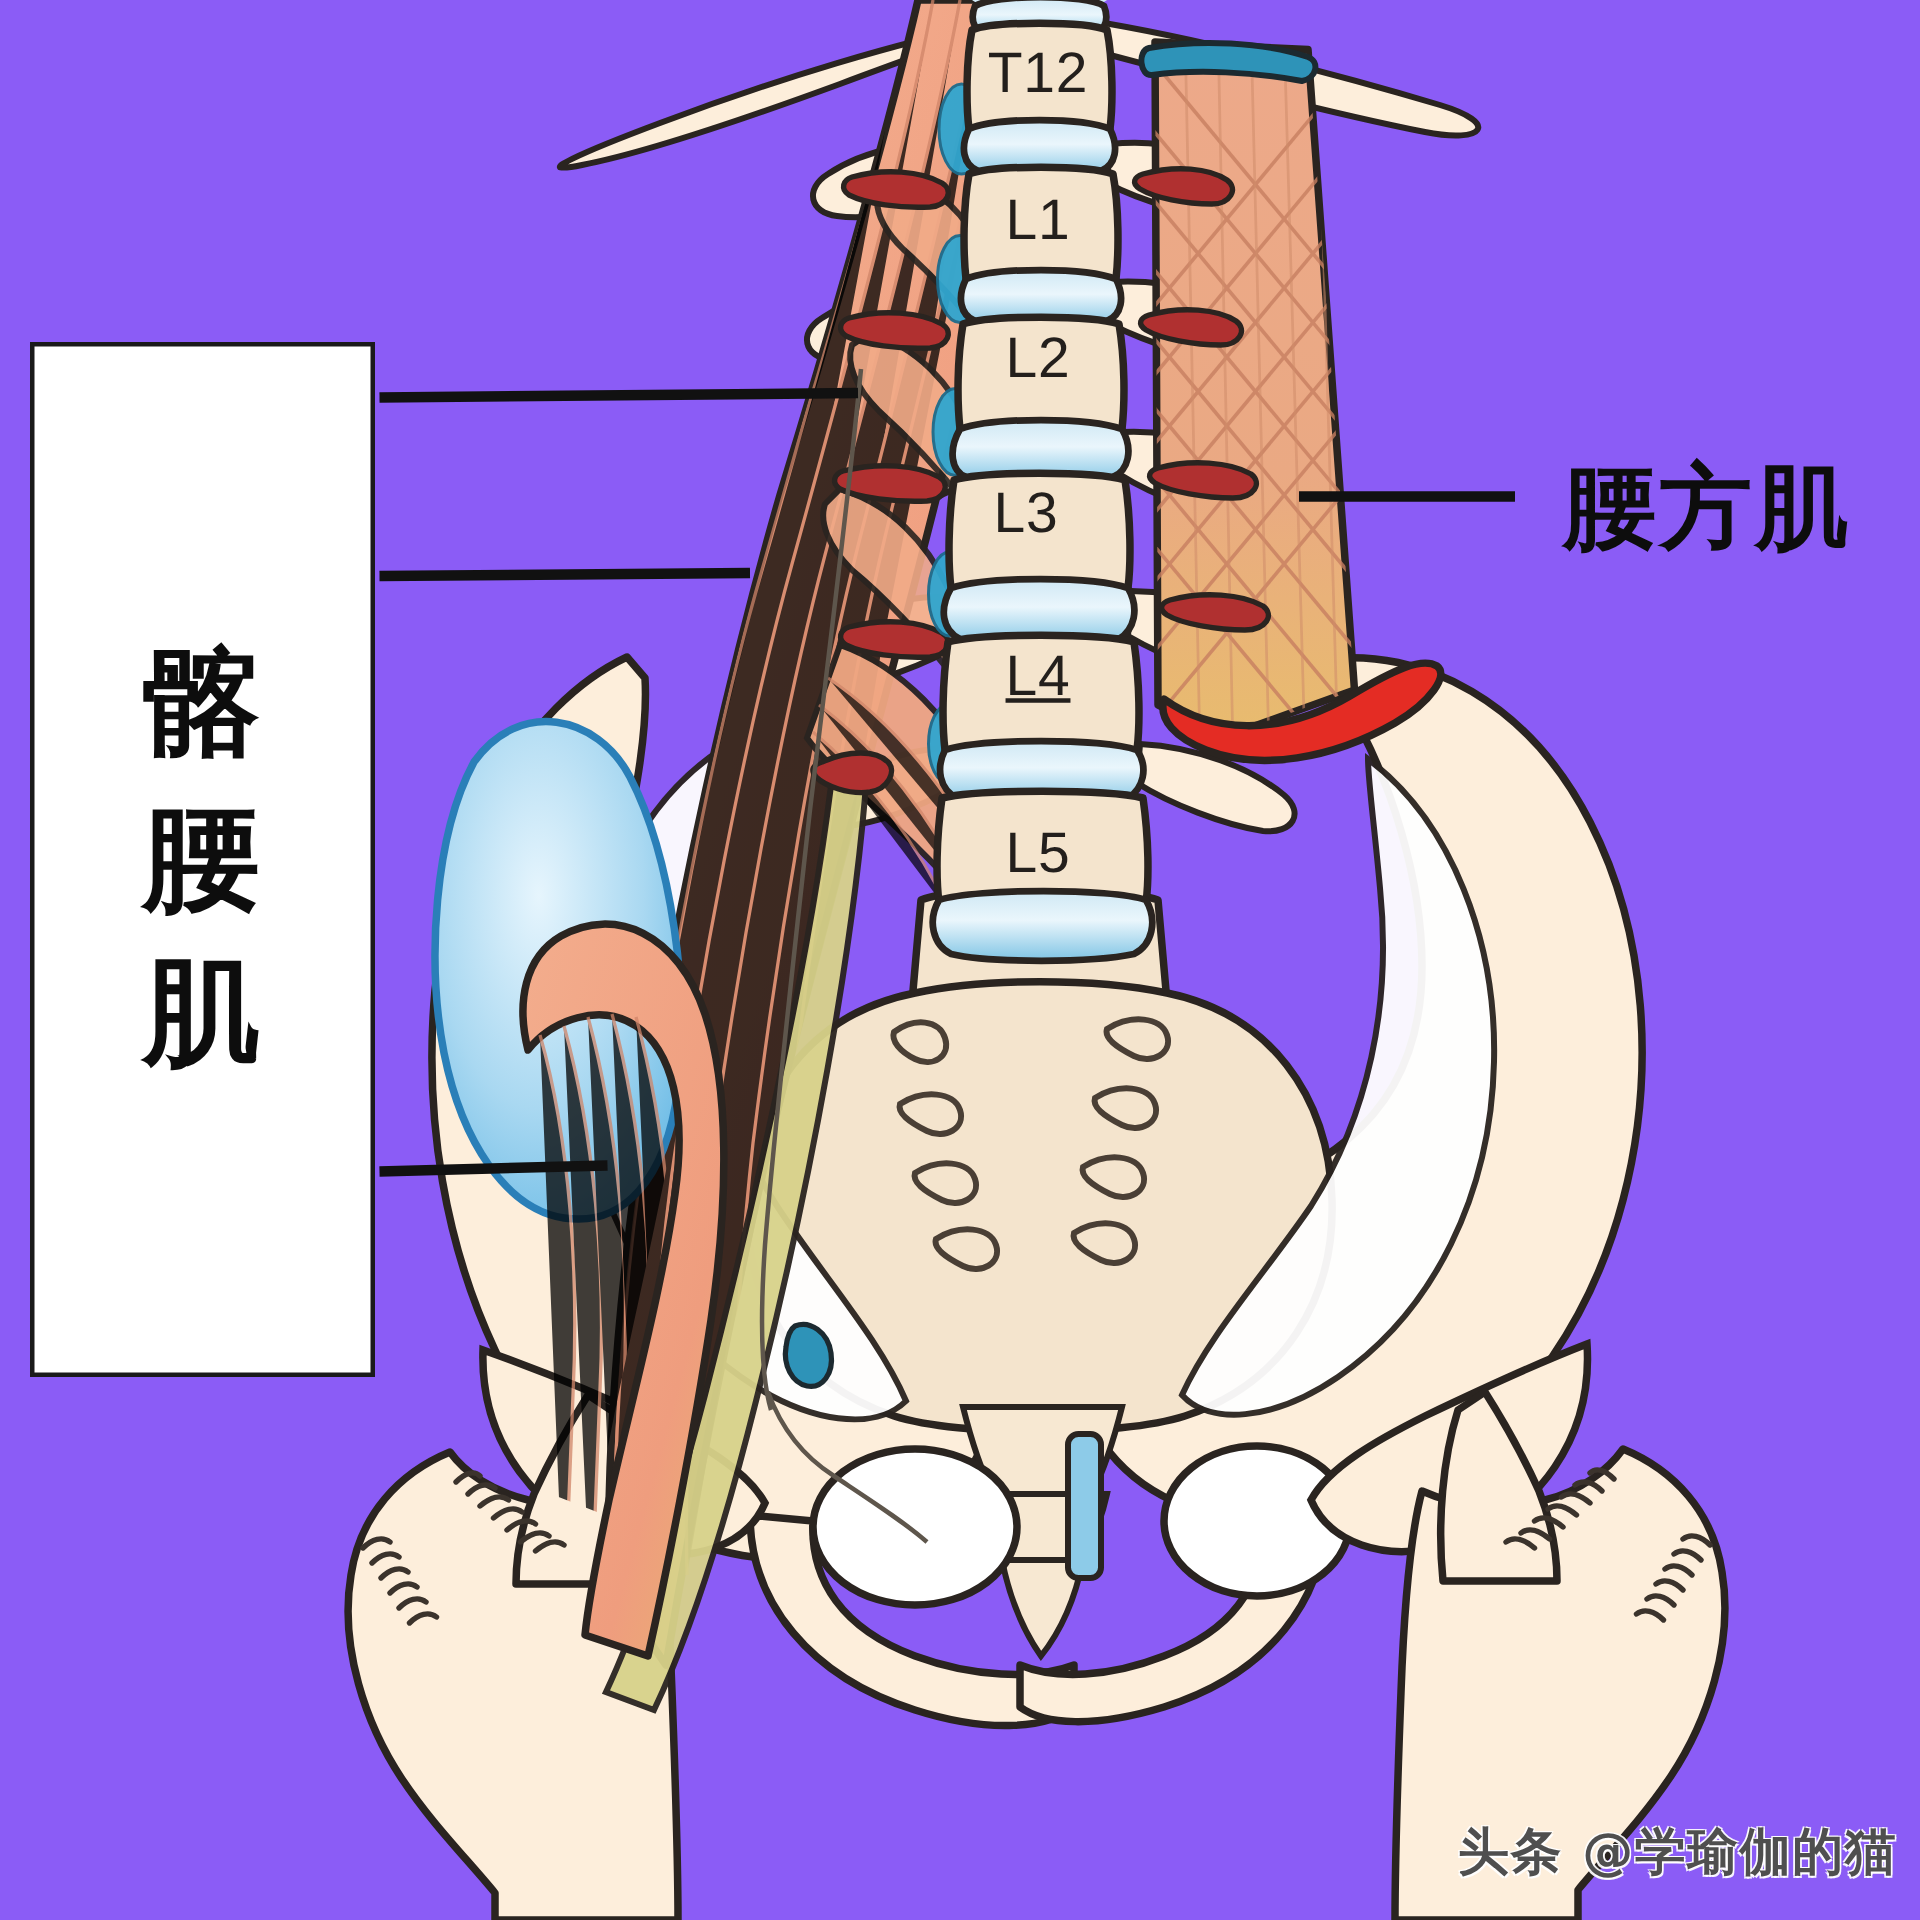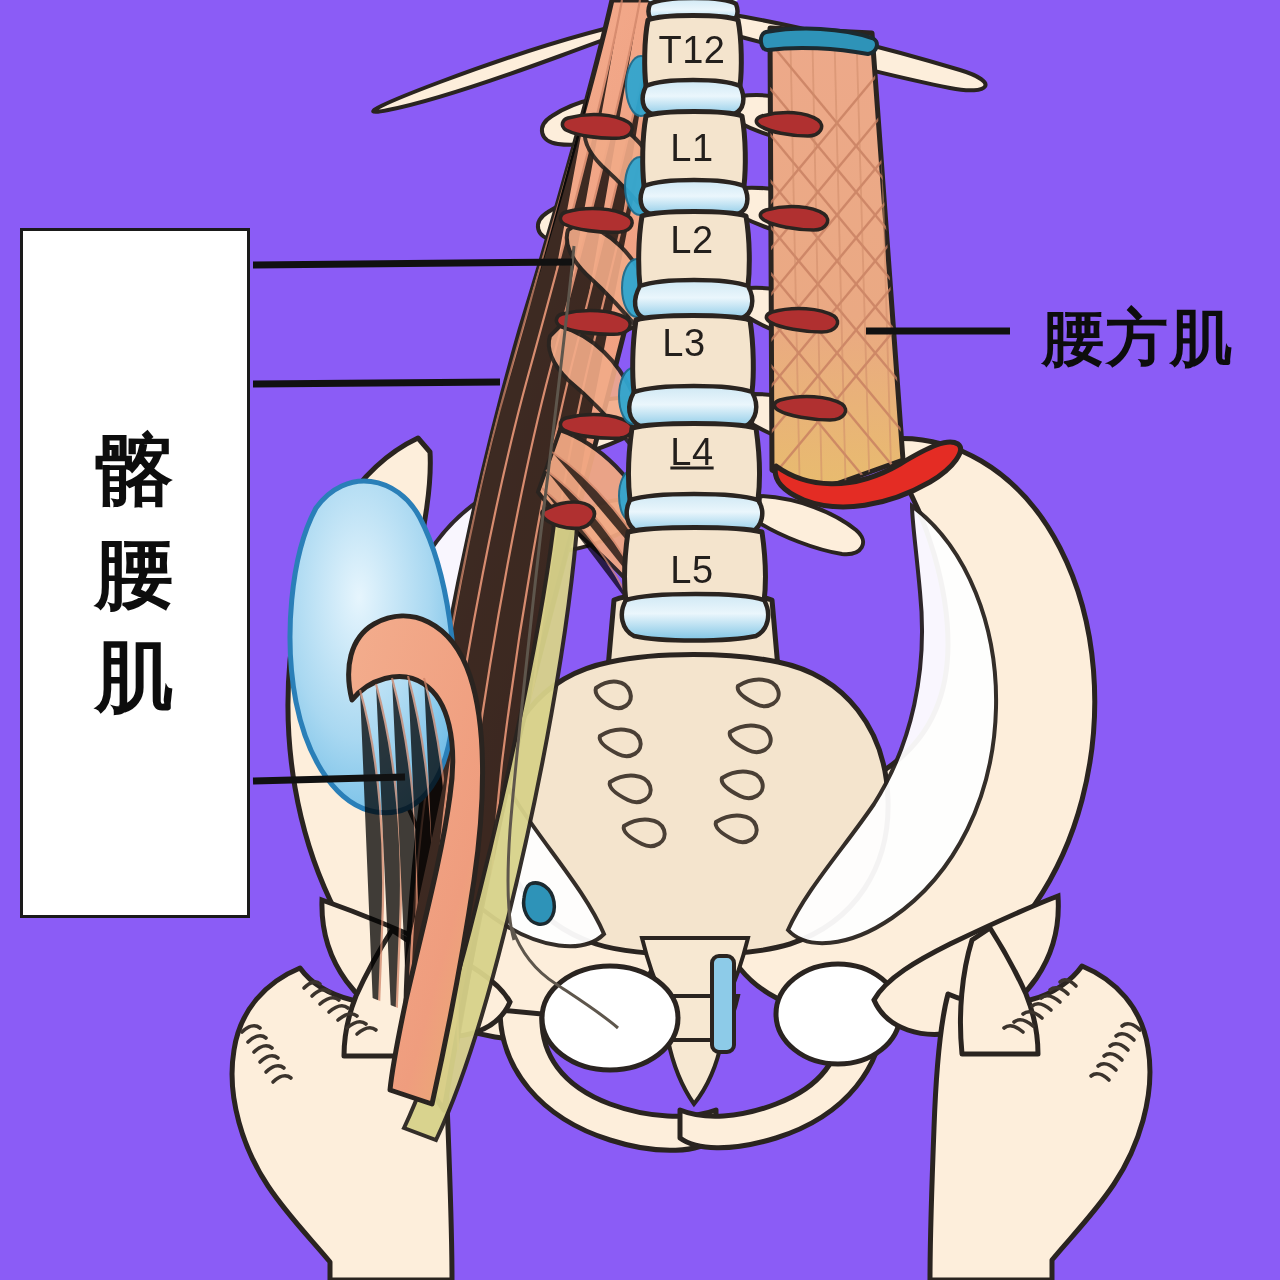--- a/index.html
+++ b/index.html
@@ -458,14 +458,15 @@
   <div class="label-box">
     <div class="label-box-text">
       <span>髂</span>
       <span>腰</span>
       <span>肌</span>
     </div>
   </div>
 
   <div class="right-label">腰方肌</div>
 
+  <div class="watermark">头条 @学瑜伽的猫</div>
 
 </div>
 
 </body></html>

